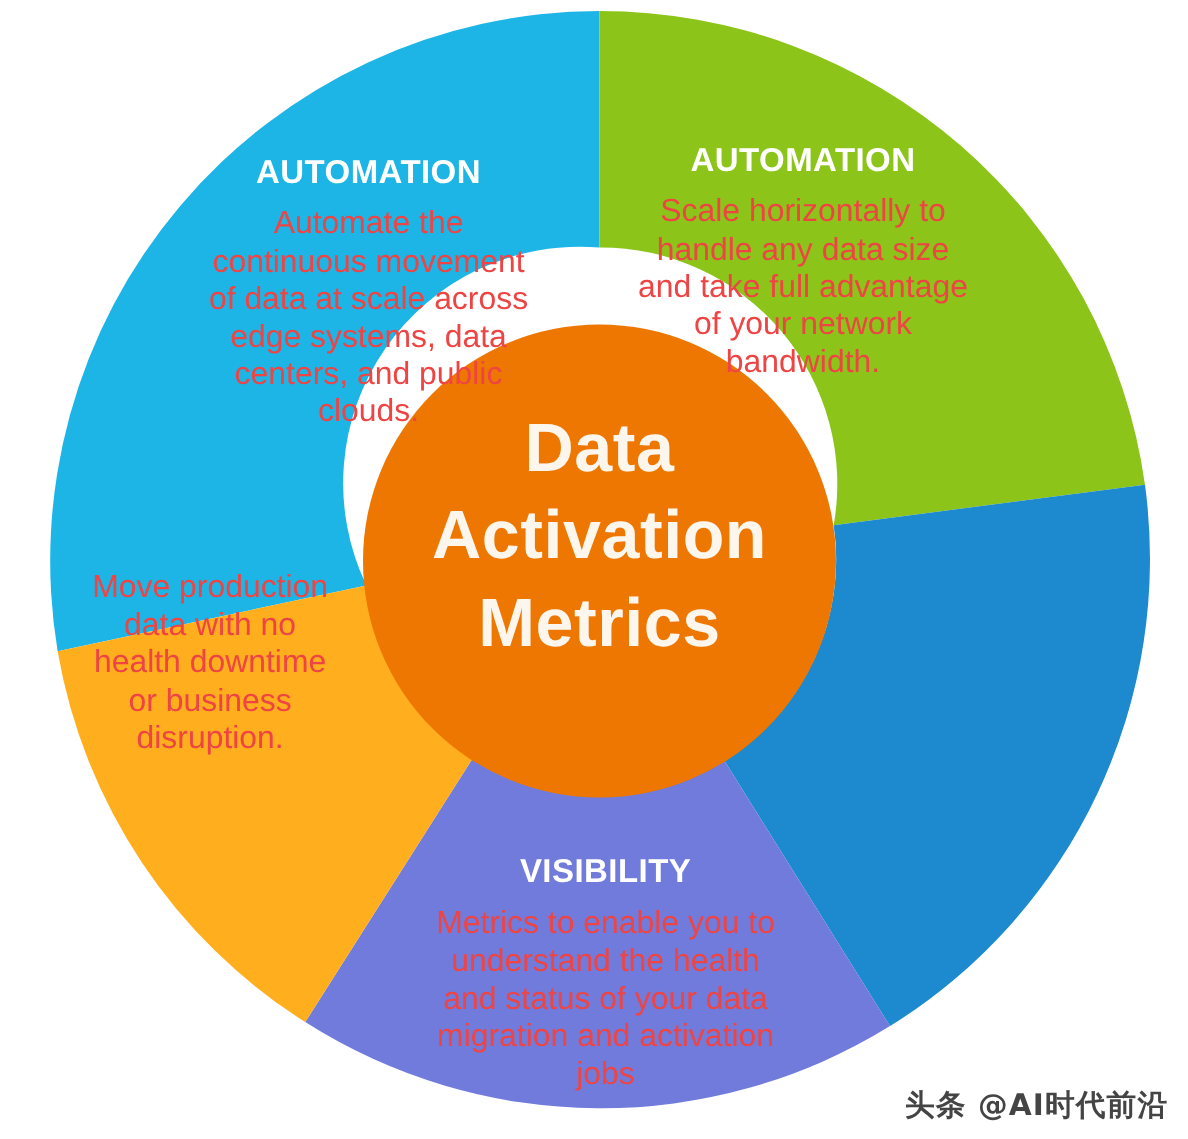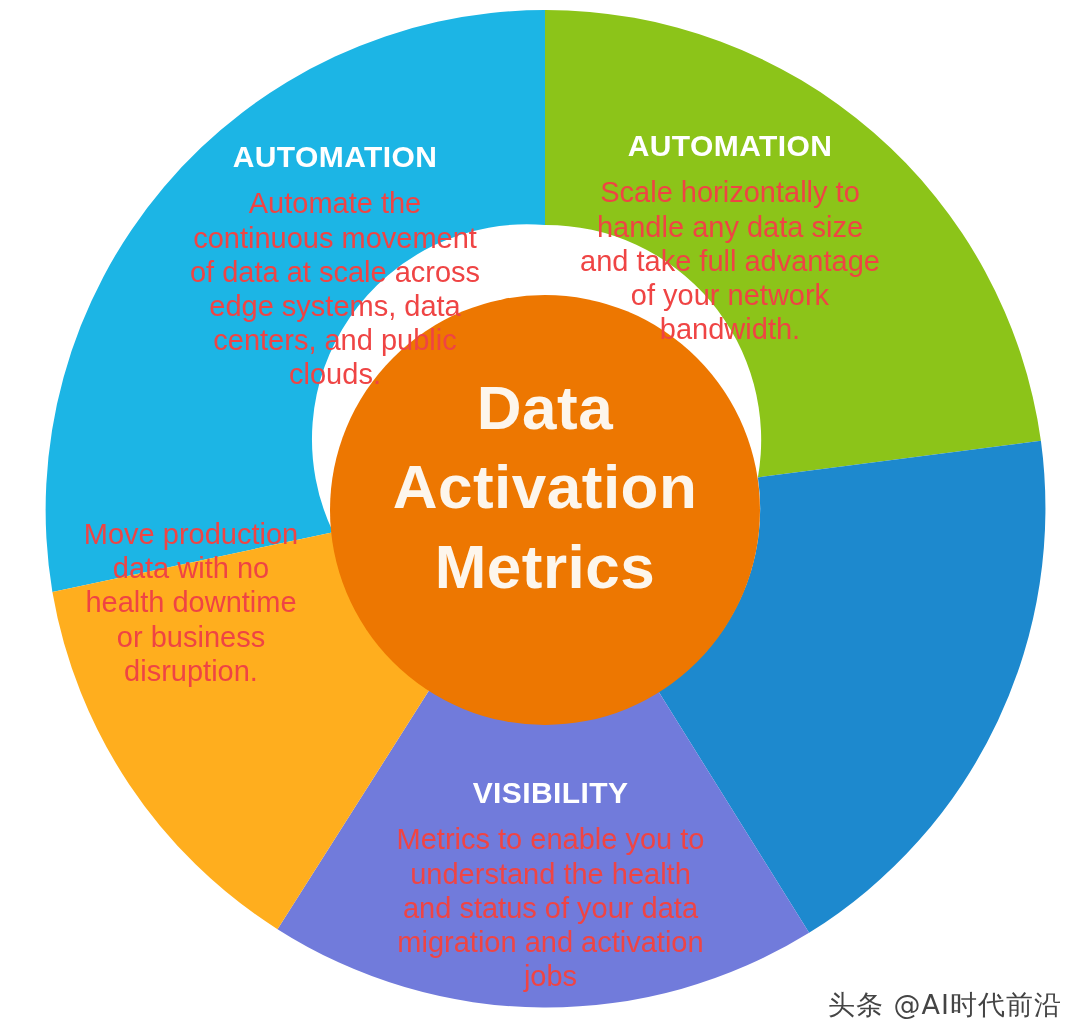--- a/index.html
+++ b/index.html
@@ -72,21 +72,21 @@
     letter-spacing: 0.5px;
   }
   #hub-label .hub-line { display: block; }
 
   
   #watermark {
     position: absolute;
     right: 18px;
     bottom: 12px;
     font-size: 27px;
-    font-weight: normal;
+    font-weight: bold;
     color: #2b2b2b;
     letter-spacing: 1px;
     opacity: 0.88;
     font-family: "DejaVu Sans", sans-serif;
     white-space: nowrap;
   }
 </style>
 </head>
 <body>
 

